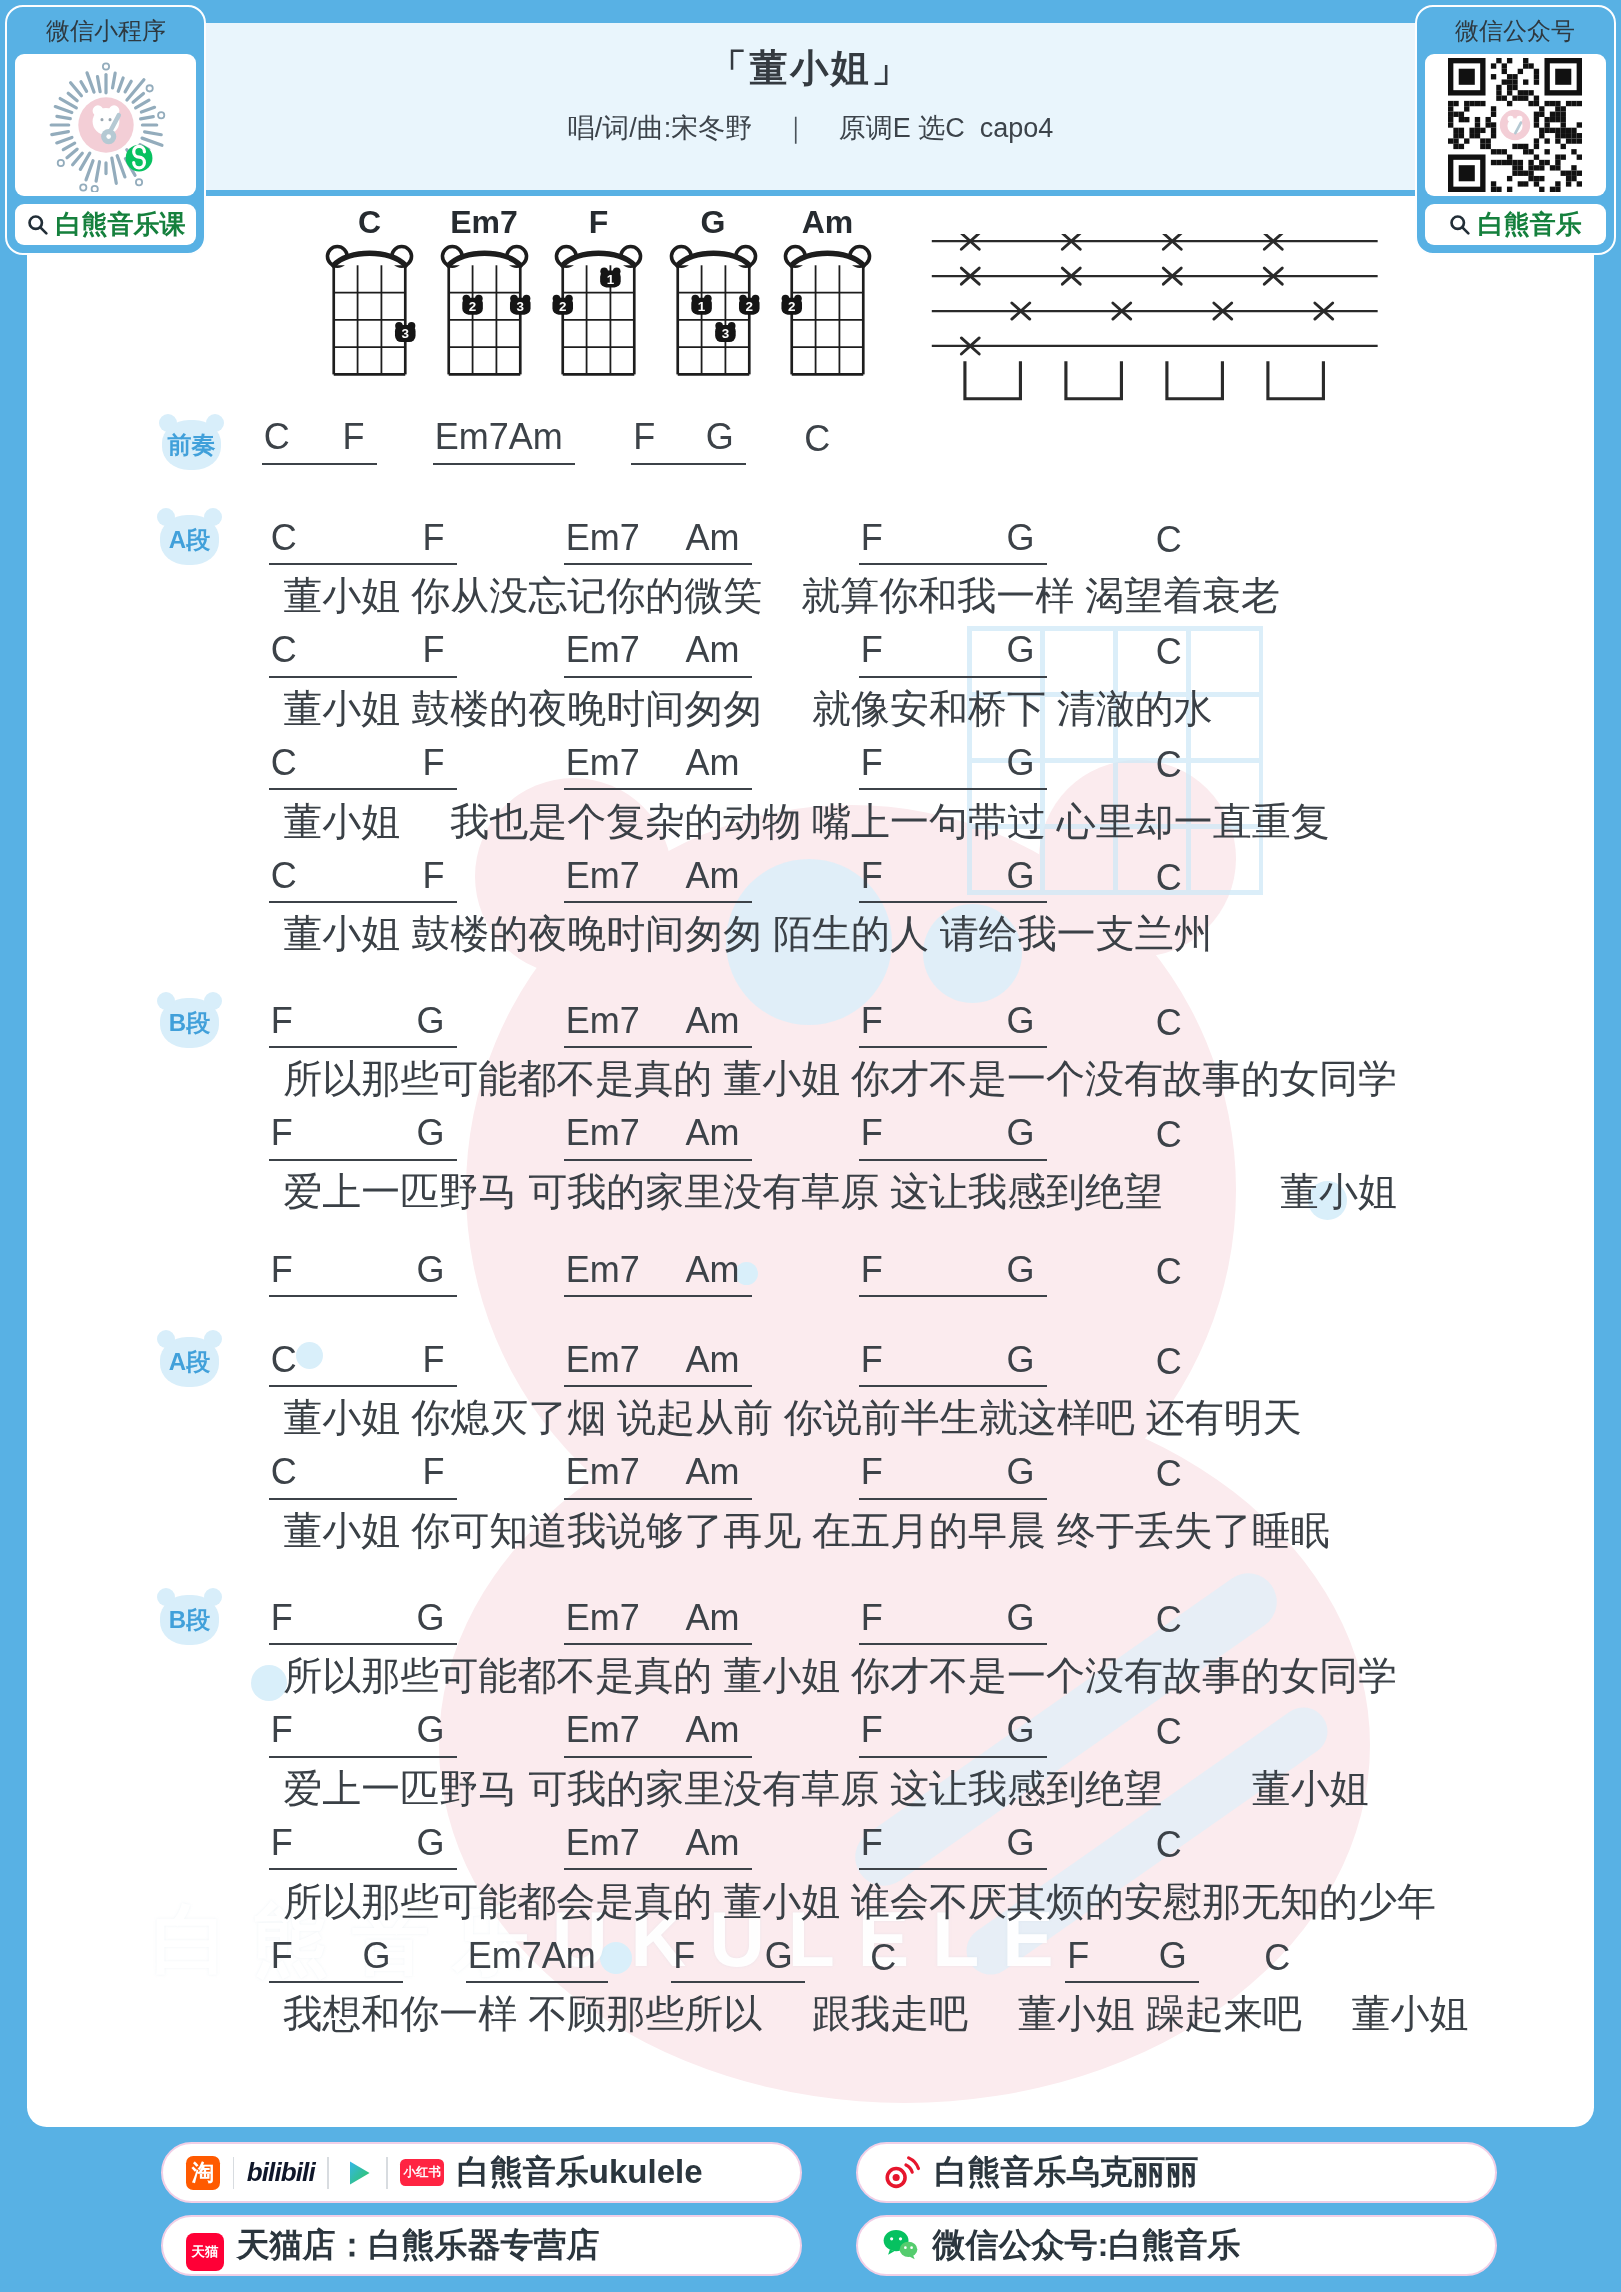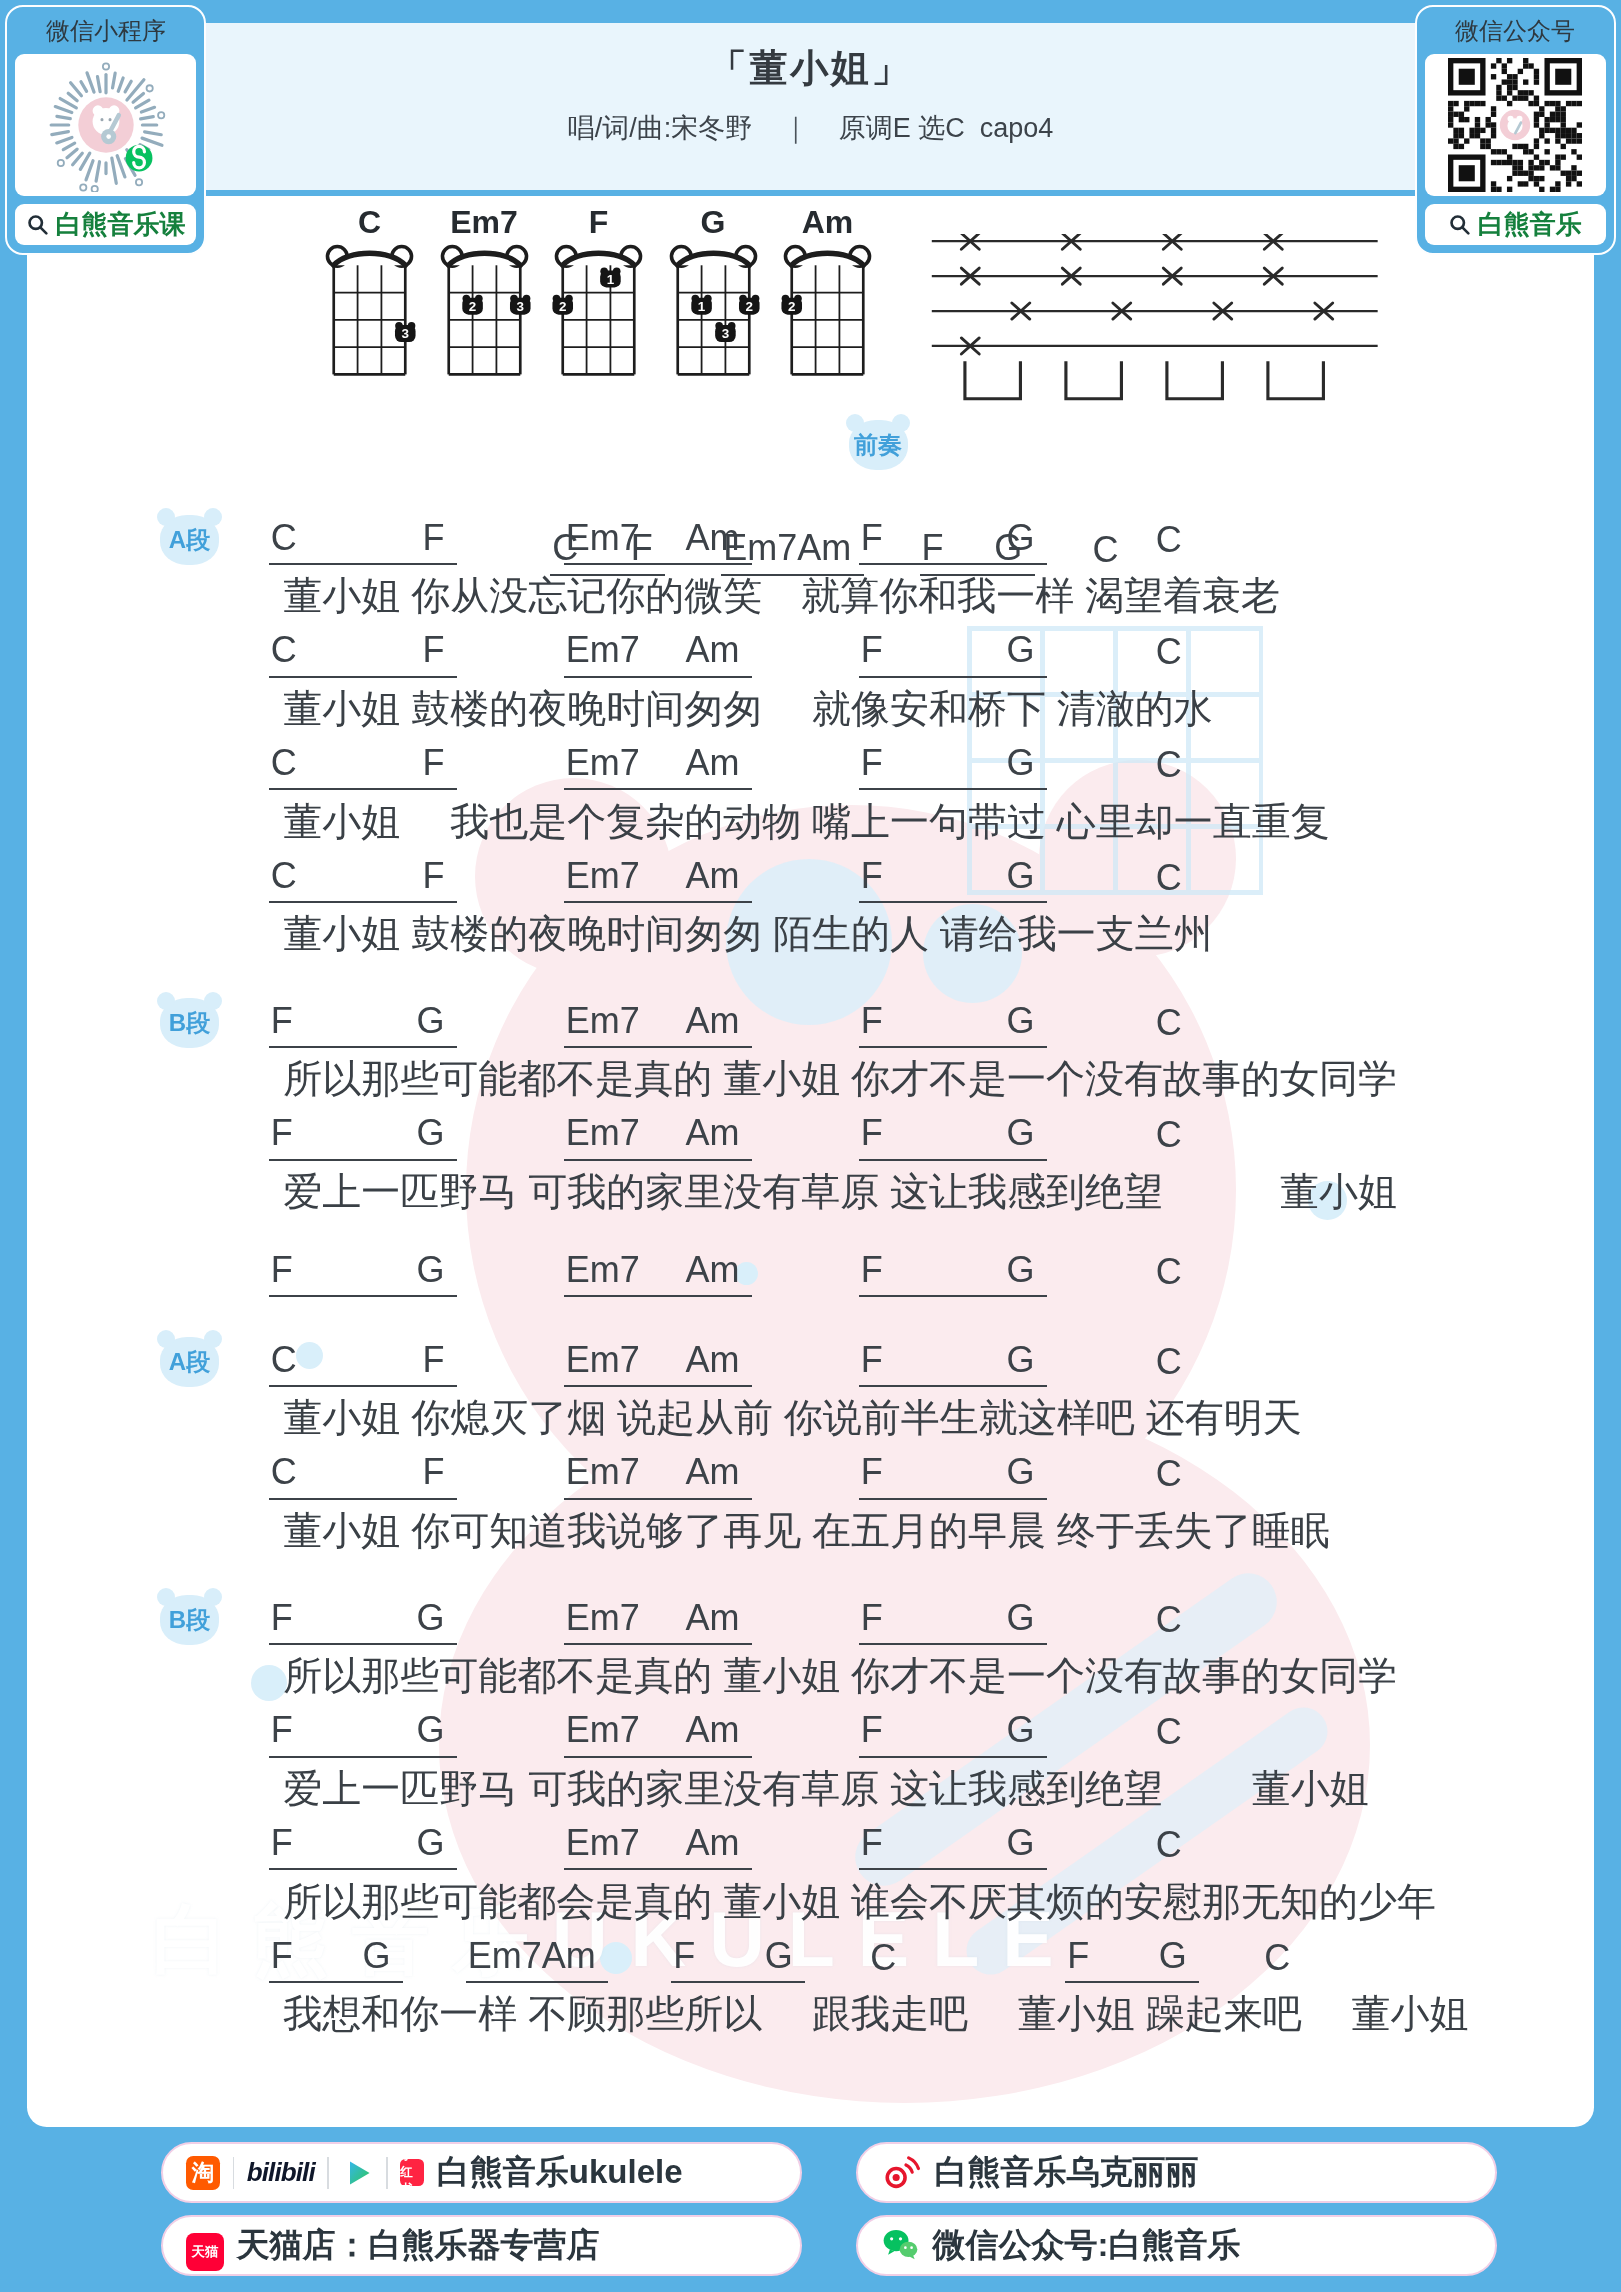--- a/index.html
+++ b/index.html
@@ -37,21 +37,21 @@
   .wm-text{position:absolute;left:125px;top:1693px;font-size:77px;font-weight:700;letter-spacing:23px;color:rgba(255,255,255,.95);white-space:pre;text-shadow:0 0 2.7px rgba(190,210,225,.25);}
   .sheet-content{position:relative;z-index:1;height:100%;padding:224px 0 0 242px;}
 
   
   .diagrams{position:absolute;left:296px;top:7.2px;display:flex;gap:21.5px;}
   .diagram{display:flex;flex-direction:column;align-items:center;}
   .diagram .dname{font-size:32px;font-weight:700;color:#262B30;height:38px;line-height:38px;}
   .strum-svg{position:absolute;left:903px;top:38px;}
 
   
-  .intro-row{display:flex;align-items:center;gap:61px;margin-left:-107px;height:52px;margin-bottom:48px;flex-direction:column;}
+  .intro-row{display:flex;align-items:flex-start;gap:41px;margin-left:-107px;height:52px;margin-bottom:48px;}
   .intro-row .chord-row{margin-top:-3.6px;}
   .chord-row{display:flex;gap:107px;align-items:flex-end;font-size:36px;font-weight:500;color:var(--ink);}
   .chord-row.wide{gap:63px;}
   .chord-row.wide .cgrp{min-width:134px;}
   .cgrp{display:flex;justify-content:space-between;min-width:188px;padding:0 12.5px 4.5px 1.8px;}
   .cgrp.u{border-bottom:2.7px solid #3C4248;}
   .cgrp.single{min-width:0;padding-right:3.6px;}
   .intro-row .cgrp{min-width:115px;}
   .intro-row .chord-row{gap:56px;}
   .pair .chord-row{height:45px;margin-bottom:7.2px;}
@@ -64,21 +64,21 @@
   .section-badge::after{right:-2.7px;}
   .section>.section-badge{position:absolute;left:-109px;top:-5.4px;}
 
   
   .footer{position:absolute;left:161px;top:2142px;width:1336px;display:grid;grid-template-columns:641px 641px;grid-column-gap:54px;grid-row-gap:11.6px;z-index:2;}
   .pill{background:#fff;border:2.7px solid #F1CFE6;border-radius:32px;height:61px;display:flex;align-items:center;padding:0 23px;gap:12.5px;}
   .pill-label{font-size:33px;font-weight:700;color:#2B363E;white-space:nowrap;}
   .vsep{width:1.8px;height:32px;background:#D8DCE0;flex:none;}
   .icon-tao{width:34px;height:34px;background:#FF5A00;border-radius:7.2px;color:#fff;font-size:22.4px;font-weight:700;display:flex;align-items:center;justify-content:center;flex:none;}
   .bili-text{color:#0f172a;font-size:26px;font-weight:700;font-style:italic;letter-spacing:-0.9px;}
-  .icon-xhs{width:24px;height:27px;background:#FF2442;border-radius:5.4px;color:#fff;font-size:12.5px;font-weight:700;display:flex;align-items:center;justify-content:center;flex:none;}
+  .icon-xhs{width:44px;height:27px;background:#FF2442;border-radius:5.4px;color:#fff;font-size:12.5px;font-weight:700;display:flex;align-items:center;justify-content:center;flex:none;}
   .icon-tmall{width:38px;height:38px;background:#FF0036;border-radius:8px;color:#fff;font-size:13.4px;font-weight:700;display:flex;align-items:center;justify-content:center;flex:none;margin-top:13px;}
 </style>
 </head>
 <body>
 
 <div class="page">
 
   <div class="header-light">
     <div class="title">「董小姐」</div>
     <div class="subtitle"><span>唱/词/曲:宋冬野</span><span class="sep">｜</span><span>原调E 选C  capo4</span></div>

